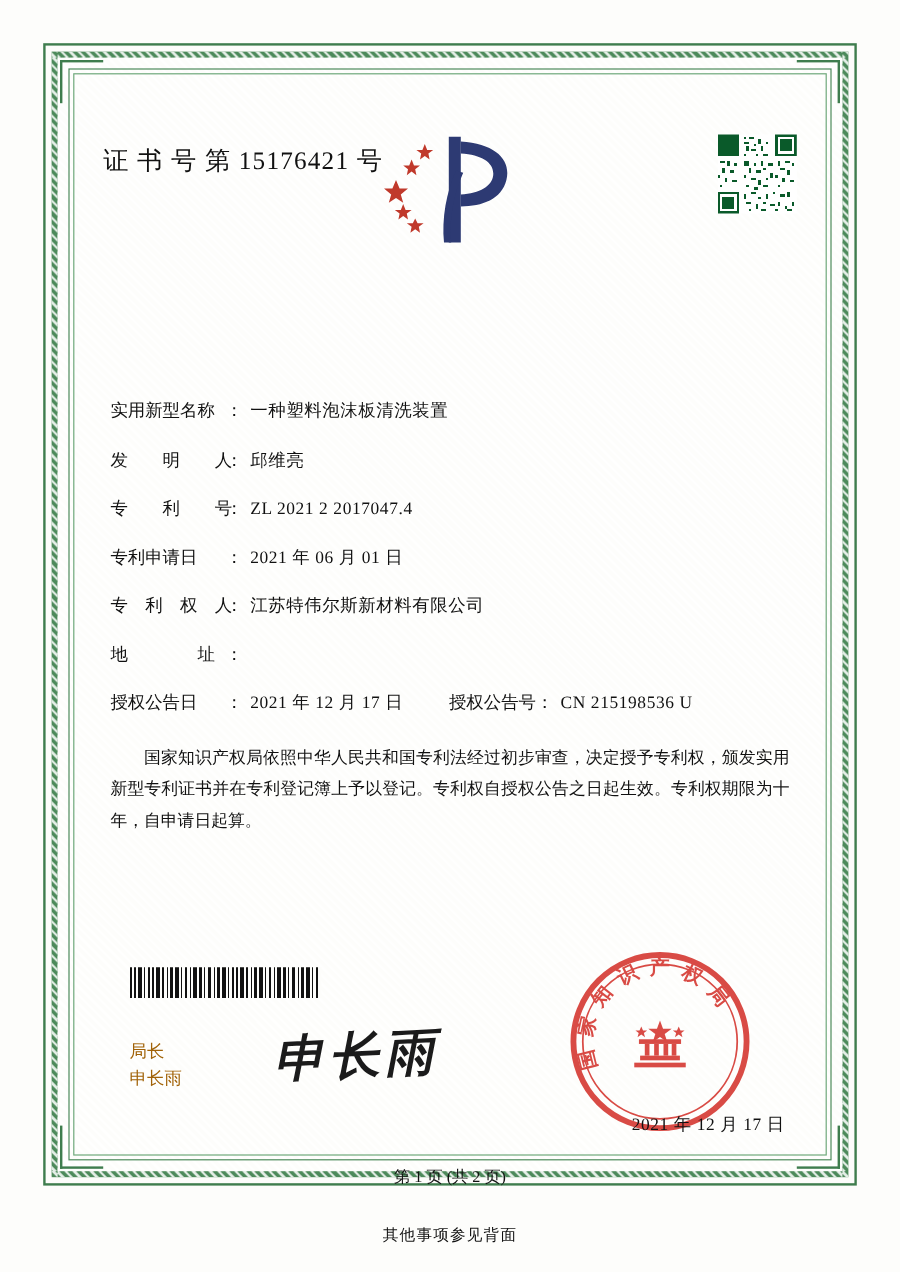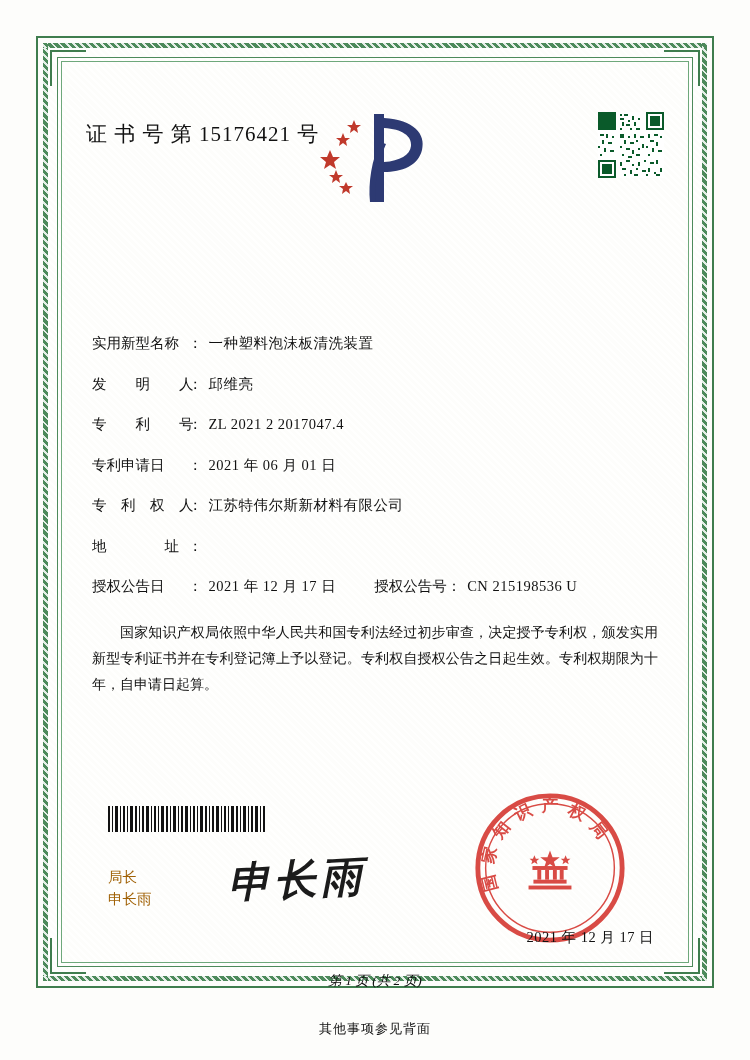--- a/index.html
+++ b/index.html
@@ -224,21 +224,20 @@
 
   
   .page-no {
     position: absolute;
     left: 0;
     right: 0;
     top: 972px;
     text-align: center;
     font-size: 13.5px;
     color: #111;
-    font-style: italic;
   }
   .back-note {
     position: absolute;
     left: 0;
     right: 0;
     top: 1020px;
     text-align: center;
     font-size: 13px;
     color: #111;
     letter-spacing: 1px;

